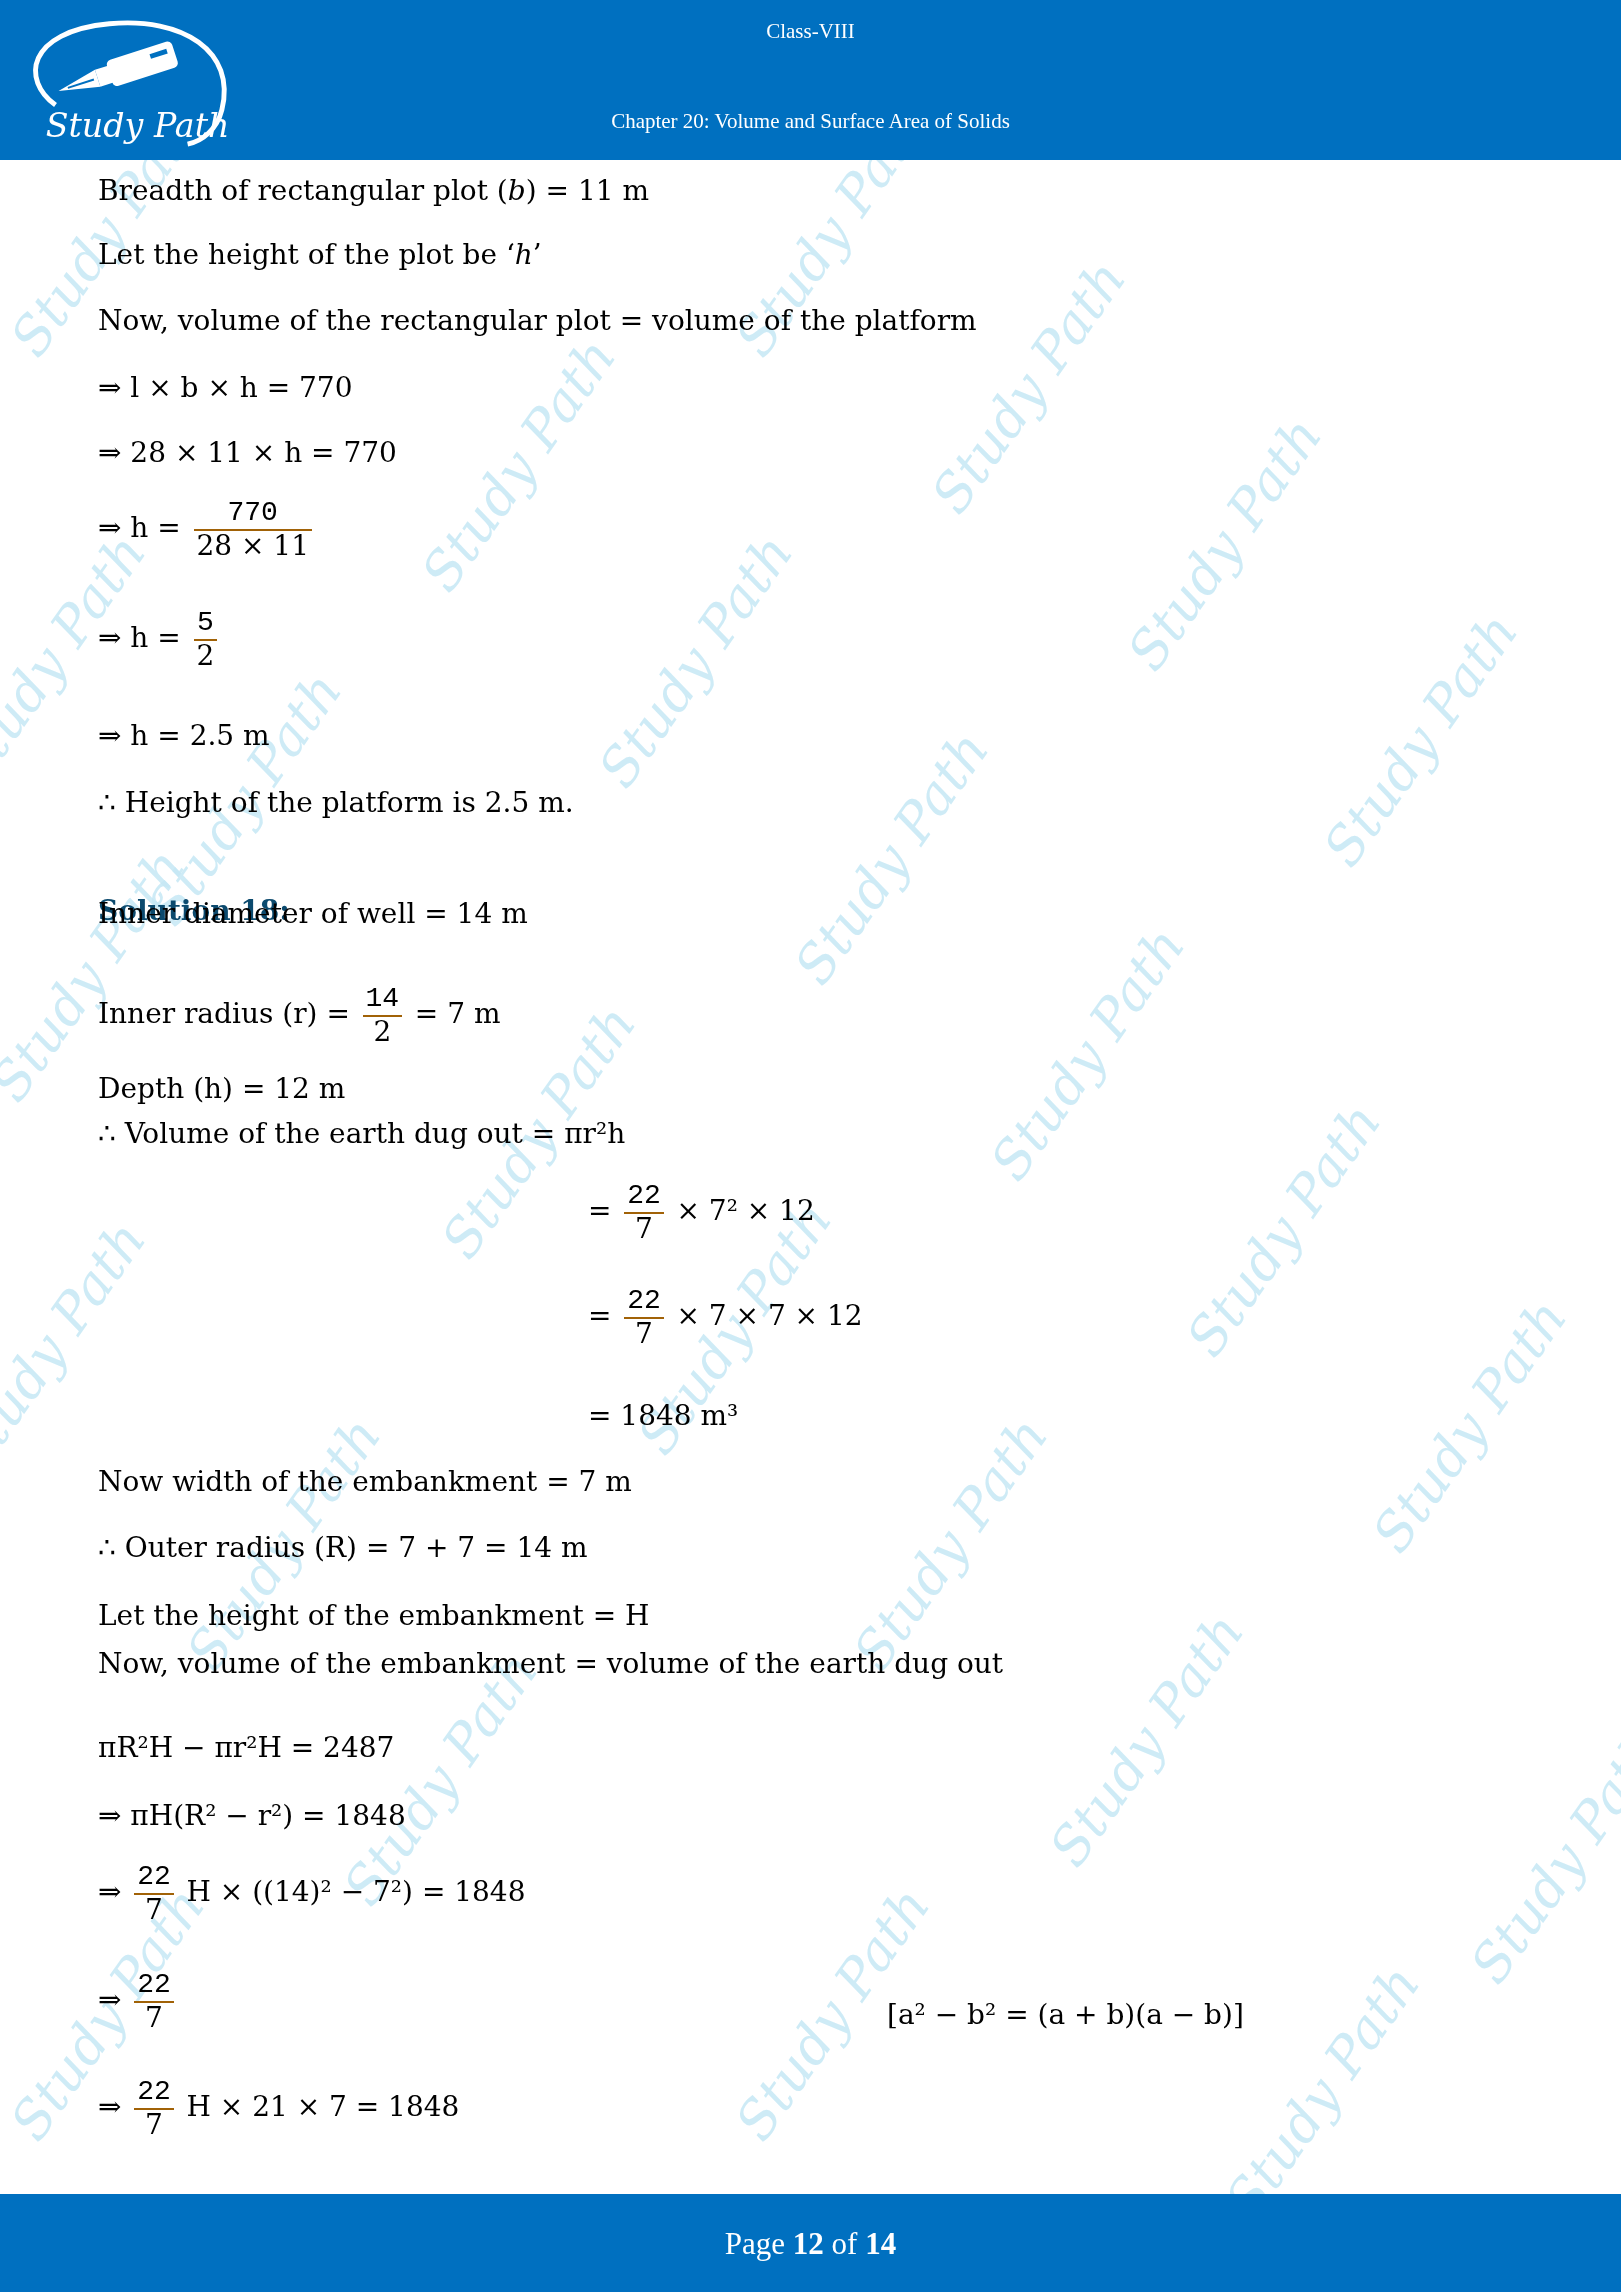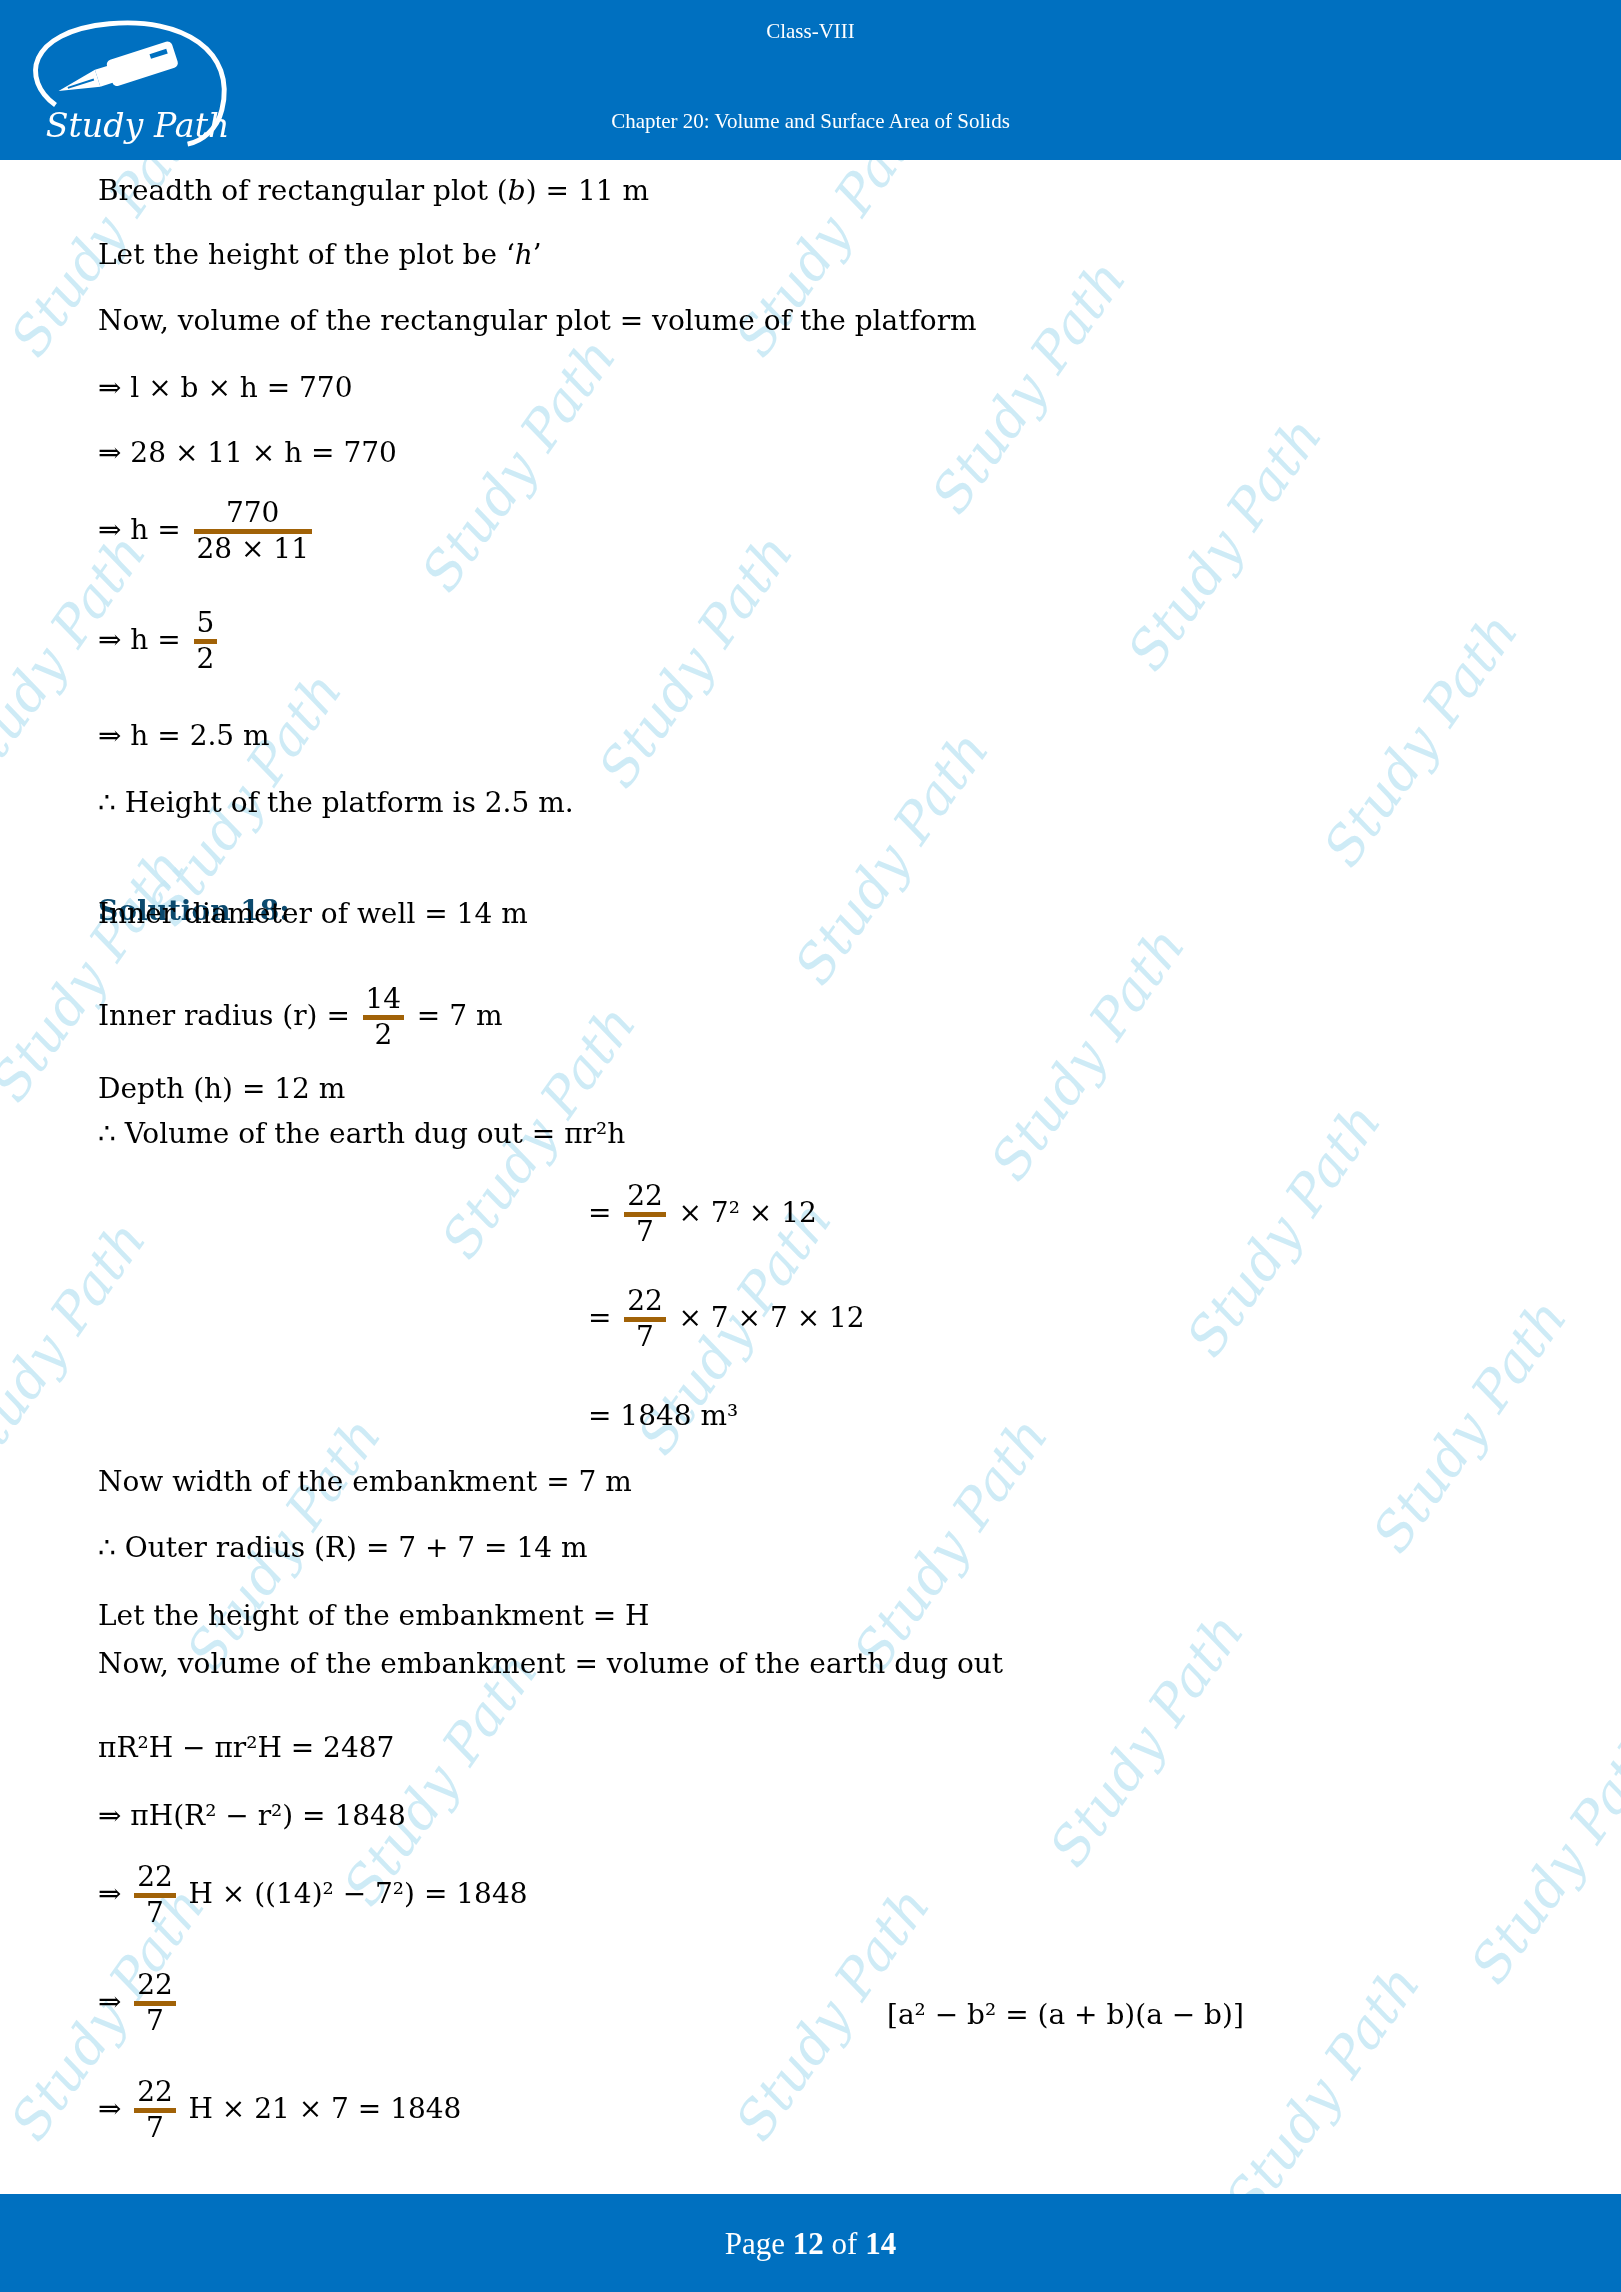--- a/index.html
+++ b/index.html
@@ -27,21 +27,21 @@
   .wm {
     position: absolute; color: #c6e8f5; font-family: "DejaVu Serif", serif; font-style: italic;
     font-size: 53px; transform: rotate(-55deg); white-space: nowrap; opacity: 0.85;
   }
   .line {
     position: absolute; left: 98px; font-size: 28px; line-height: 39px; white-space: nowrap;
   }
   .math i { font-style: italic; }
   .frac { display: inline-block; vertical-align: middle; text-align: center; margin: 0 3.9px; }
   .frac .num, .frac .den { display: block; line-height: 1.1; padding: 0 2.9px; }
-  .frac .num { border-bottom: 5px solid #a16207; }
+  .frac .num { border-bottom: 2px solid #a16207; font-family: Liberation Mono, monospace; }
   .solution-title {
     position: absolute; left: 98px; font-size: 28px; font-weight: bold; color: #0c4a6e;
   }
 </style>
 </head>
 <body>
 
 <div class="header">
   <svg class="logo" viewBox="0 0 220 140">
     <path d="M40 95 C 5 70, 10 20, 95 12 C 170 5, 225 40, 210 100 C 205 120, 190 132, 175 135" fill="none" stroke="#fff" stroke-width="5"></path>

